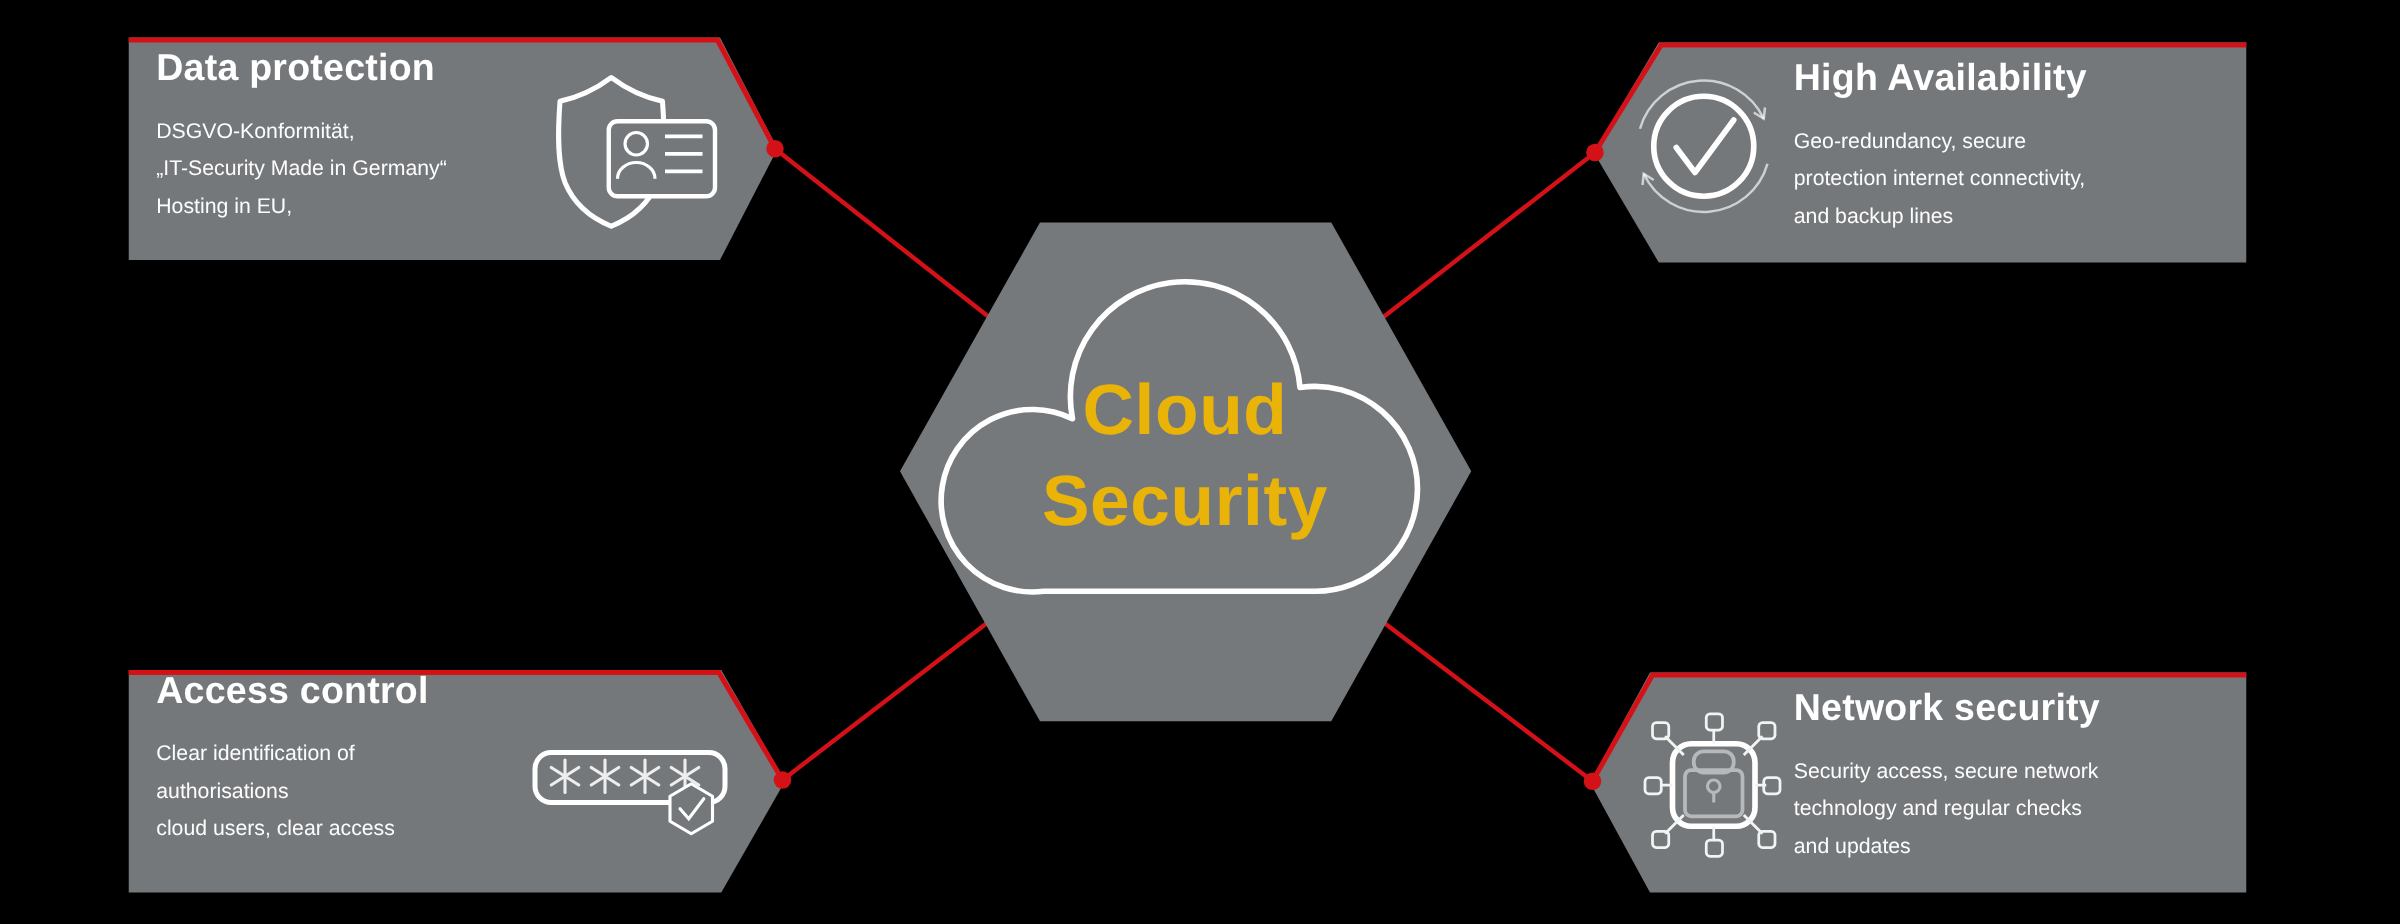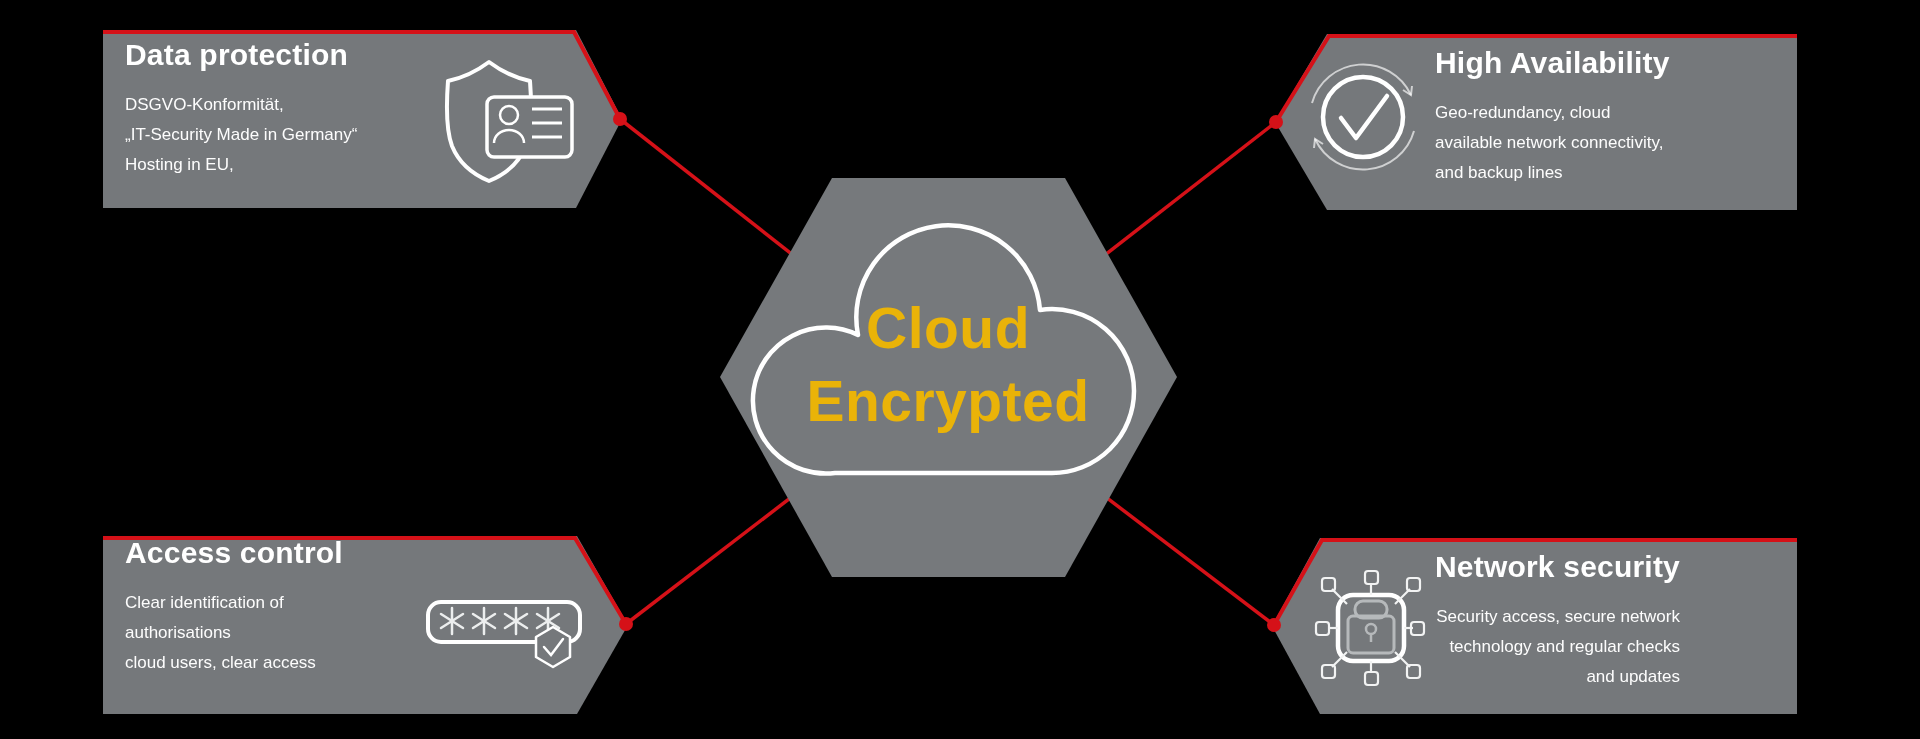--- a/index.html
+++ b/index.html
@@ -5,21 +5,21 @@
   html,body{margin:0;padding:0;background:#000;}
   .stage{position:relative;width:1920px;height:739px;background:#000;overflow:hidden;
          font-family:"Liberation Sans","DejaVu Sans",sans-serif;}
   .layer{position:absolute;left:0;top:0;}
   .node{position:absolute;color:#fff;}
   .node .title{font-size:30px;font-weight:700;line-height:34px;margin:0 0 18px 0;letter-spacing:0.2px;}
   .node .line{font-size:17px;line-height:30px;white-space:nowrap;color:#fdfdfd;}
   .n-tl{left:125px;top:38px;}
   .n-tr{left:1435px;top:46px;}
   .n-bl{left:125px;top:536px;}
-  .n-br{left:1435px;top:550px;text-align:right;}
+  .n-br{left:1435px;top:550px;}
   .center-label{position:absolute;left:748px;top:292px;width:400px;text-align:center;
                 color:#eab308;font-size:57px;font-weight:700;line-height:73px;letter-spacing:0.5px;}
 </style>
 </head>
 <body>
 
 <div class="stage">
 
   <svg class="layer" width="1920" height="739" viewBox="0 0 1920 739">
 
@@ -133,37 +133,37 @@
 
   <div class="node n-tl">
     <div class="title">Data protection</div>
     <div class="line">DSGVO-Konformität,</div>
     <div class="line">„IT-Security Made in Germany“</div>
     <div class="line">Hosting in EU,</div>
   </div>
 
   <div class="node n-tr">
     <div class="title">High Availability</div>
-    <div class="line">Geo-redundancy, cloud</div>
-    <div class="line">available network connectivity,</div>
+    <div class="line">Geo-redundancy, secure</div>
+    <div class="line">protection internet connectivity,</div>
     <div class="line">and backup lines</div>
   </div>
 
   <div class="node n-bl">
     <div class="title">Access control</div>
     <div class="line">Clear identification of</div>
     <div class="line">authorisations</div>
     <div class="line">cloud users, clear access</div>
   </div>
 
   <div class="node n-br">
     <div class="title">Network security</div>
     <div class="line">Security access, secure network</div>
     <div class="line">technology and regular checks</div>
     <div class="line">and updates</div>
   </div>
 
   <div class="center-label">
     <div>Cloud</div>
-    <div>Encrypted</div>
+    <div>Security</div>
   </div>
 
 </div>
 
 </body></html>

